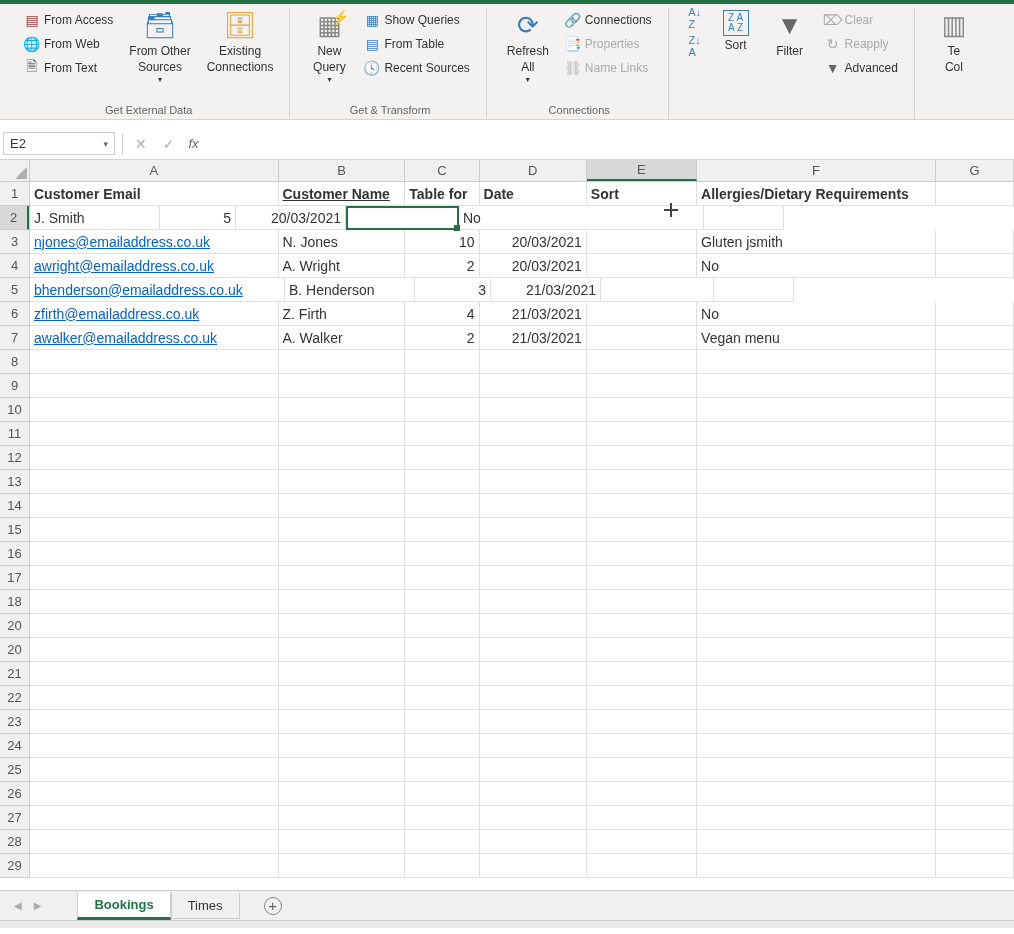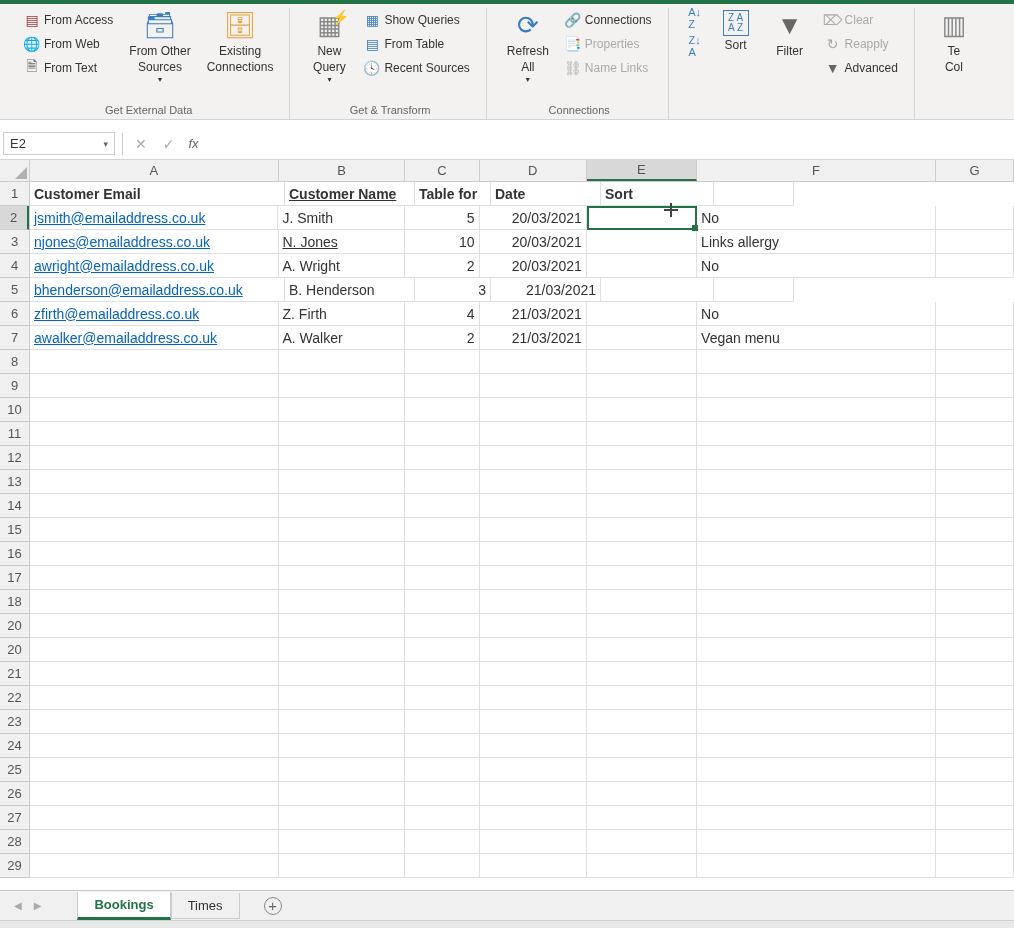--- a/index.html
+++ b/index.html
@@ -260,38 +260,38 @@
       <div class="row-header">29</div>
     </div>
   <div class="cells" id="cells">
     <div class="cross-cursor" id="cross" style="left: 634px; top: 21px;"></div>
   <div class="row">
         <div class="cell bold" style="width: 255px;">Customer Email</div>
         <div class="cell bold" style="width: 130px; text-decoration: underline;">Customer Name</div>
         <div class="cell bold" style="width: 76px;">Table for</div>
         <div class="cell bold" style="width: 110px;">Date</div>
         <div class="cell bold" style="width: 113px;">Sort</div>
-        <div class="cell" style="width: 80px;"></div>
-      </div>
-      <div class="row">
-        <div class="cell link" style="width: 255px;">jsmith@emailaddress.co.uk</div>
+        <div class="cell bold" style="width: 245px;">Allergies/Dietary Requirements</div>
+        <div class="cell" style="width: 80px;"></div>
+      </div>
+      <div class="row">
         <div class="cell" style="width: 130px;">J. Smith</div>
         <div class="cell right" style="width: 76px;">5</div>
         <div class="cell right" style="width: 110px;">20/03/2021</div>
         <div class="cell selected" style="width: 113px;"></div>
         <div class="cell" style="width: 245px;">No</div>
         <div class="cell" style="width: 80px;"></div>
       </div>
       <div class="row">
         <div class="cell link" style="width: 255px;">njones@emailaddress.co.uk</div>
-        <div class="cell" style="width: 130px; text-decoration: underline;">N. Jones</div>
+        <div class="cell" style="width: 130px;">N. Jones</div>
         <div class="cell right" style="width: 76px;">10</div>
         <div class="cell right" style="width: 110px;">20/03/2021</div>
         <div class="cell" style="width: 113px;"></div>
-        <div class="cell" style="width: 245px;">Links allergy</div>
+        <div class="cell" style="width: 245px;">Gluten jsmith</div>
         <div class="cell" style="width: 80px;"></div>
       </div>
       <div class="row">
         <div class="cell link" style="width: 255px;">awright@emailaddress.co.uk</div>
         <div class="cell" style="width: 130px;">A. Wright</div>
         <div class="cell right" style="width: 76px;">2</div>
         <div class="cell right" style="width: 110px;">20/03/2021</div>
         <div class="cell" style="width: 113px;"></div>
         <div class="cell" style="width: 245px;">No</div>
         <div class="cell" style="width: 80px;"></div>

